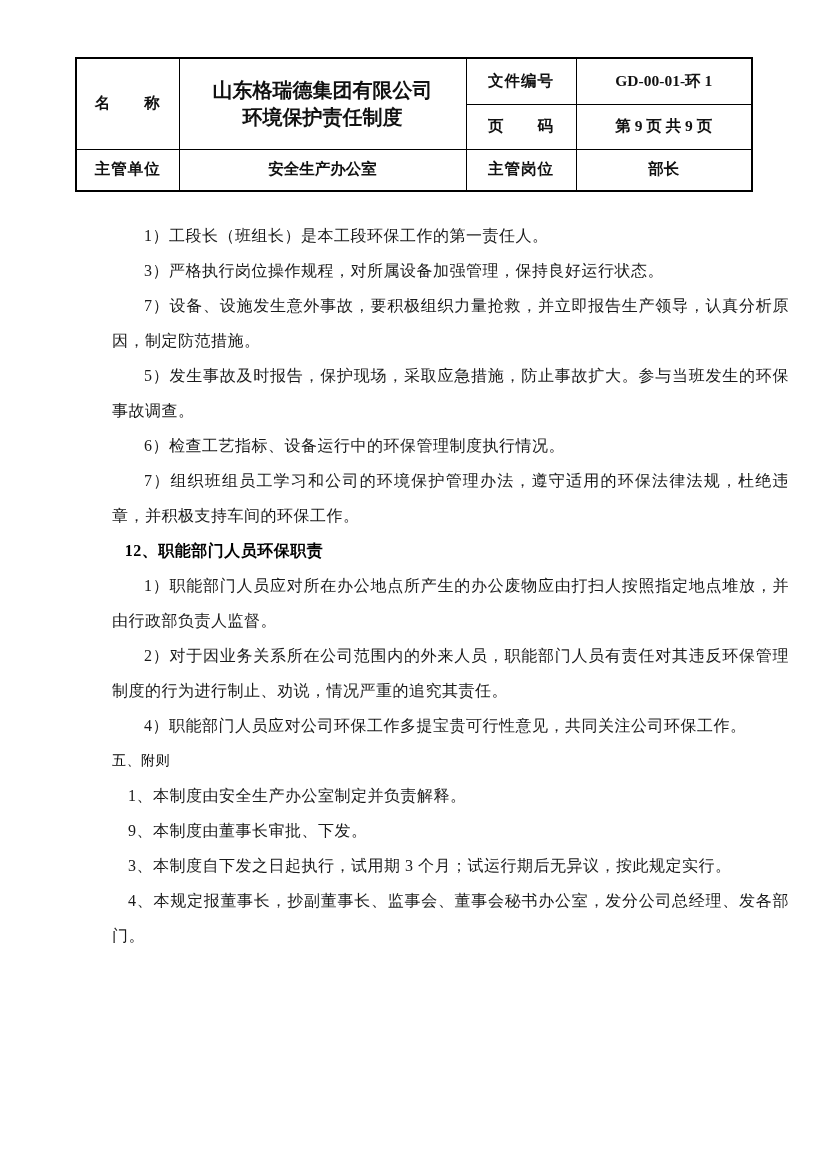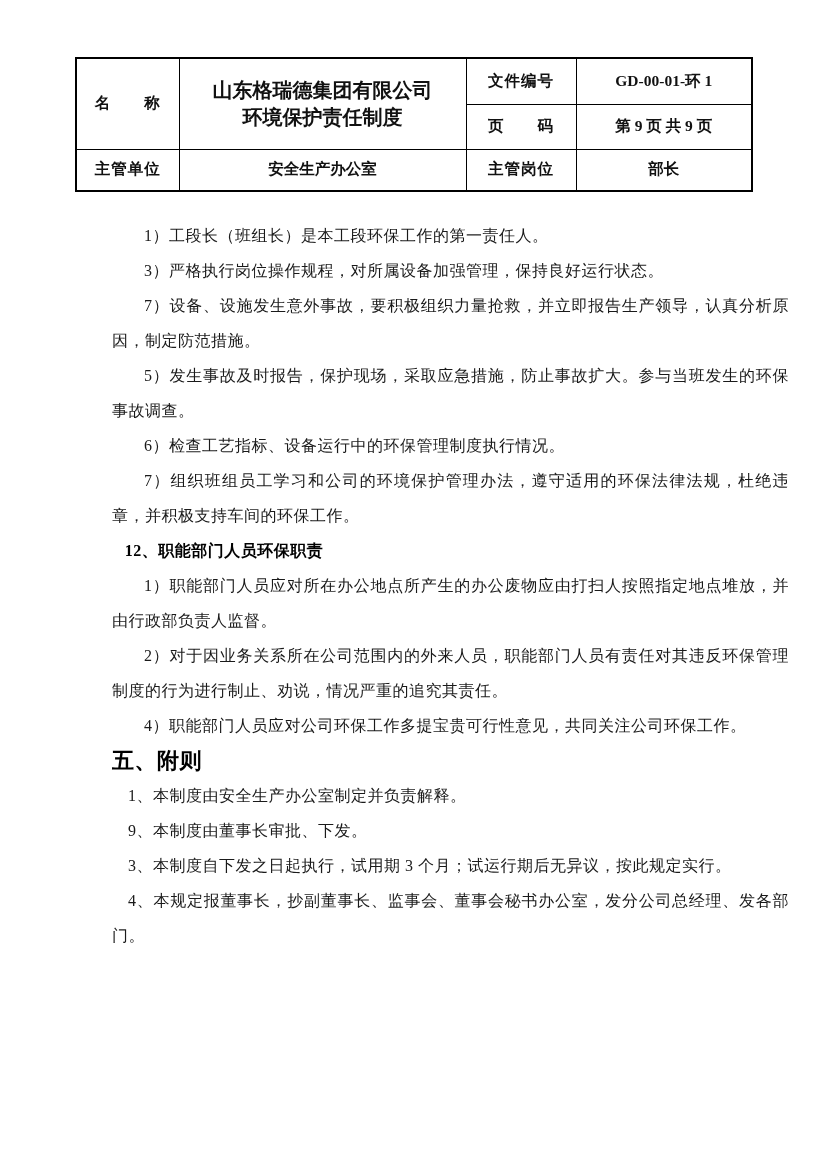--- a/index.html
+++ b/index.html
@@ -53,21 +53,21 @@
     line-height: 35px;
     letter-spacing: 0.5px;
     text-align: justify;
     color: #1a1a1a;
     margin-left: 37px;
   }
   .doc-body p { margin: 0; }
   p.item { text-indent: 2em; }
   p.li   { text-indent: 1em; }
   p.h2   { text-indent: 0.8em; font-weight: bold; color: #000; }
-  p.h1   { text-indent: 0; font-weight: bold; font-size: 22px; color: #000; }
+  p.h1   { text-indent: 0; font-weight: normal; font-size: 14px; color: #000; }
 </style>
 </head>
 <body>
 
 <div class="page">
 
   <table class="header-table">
     <tbody>
         <tr class="row-a">
       <td class="col-1 label-cell" rowspan="2">名　　称</td>

